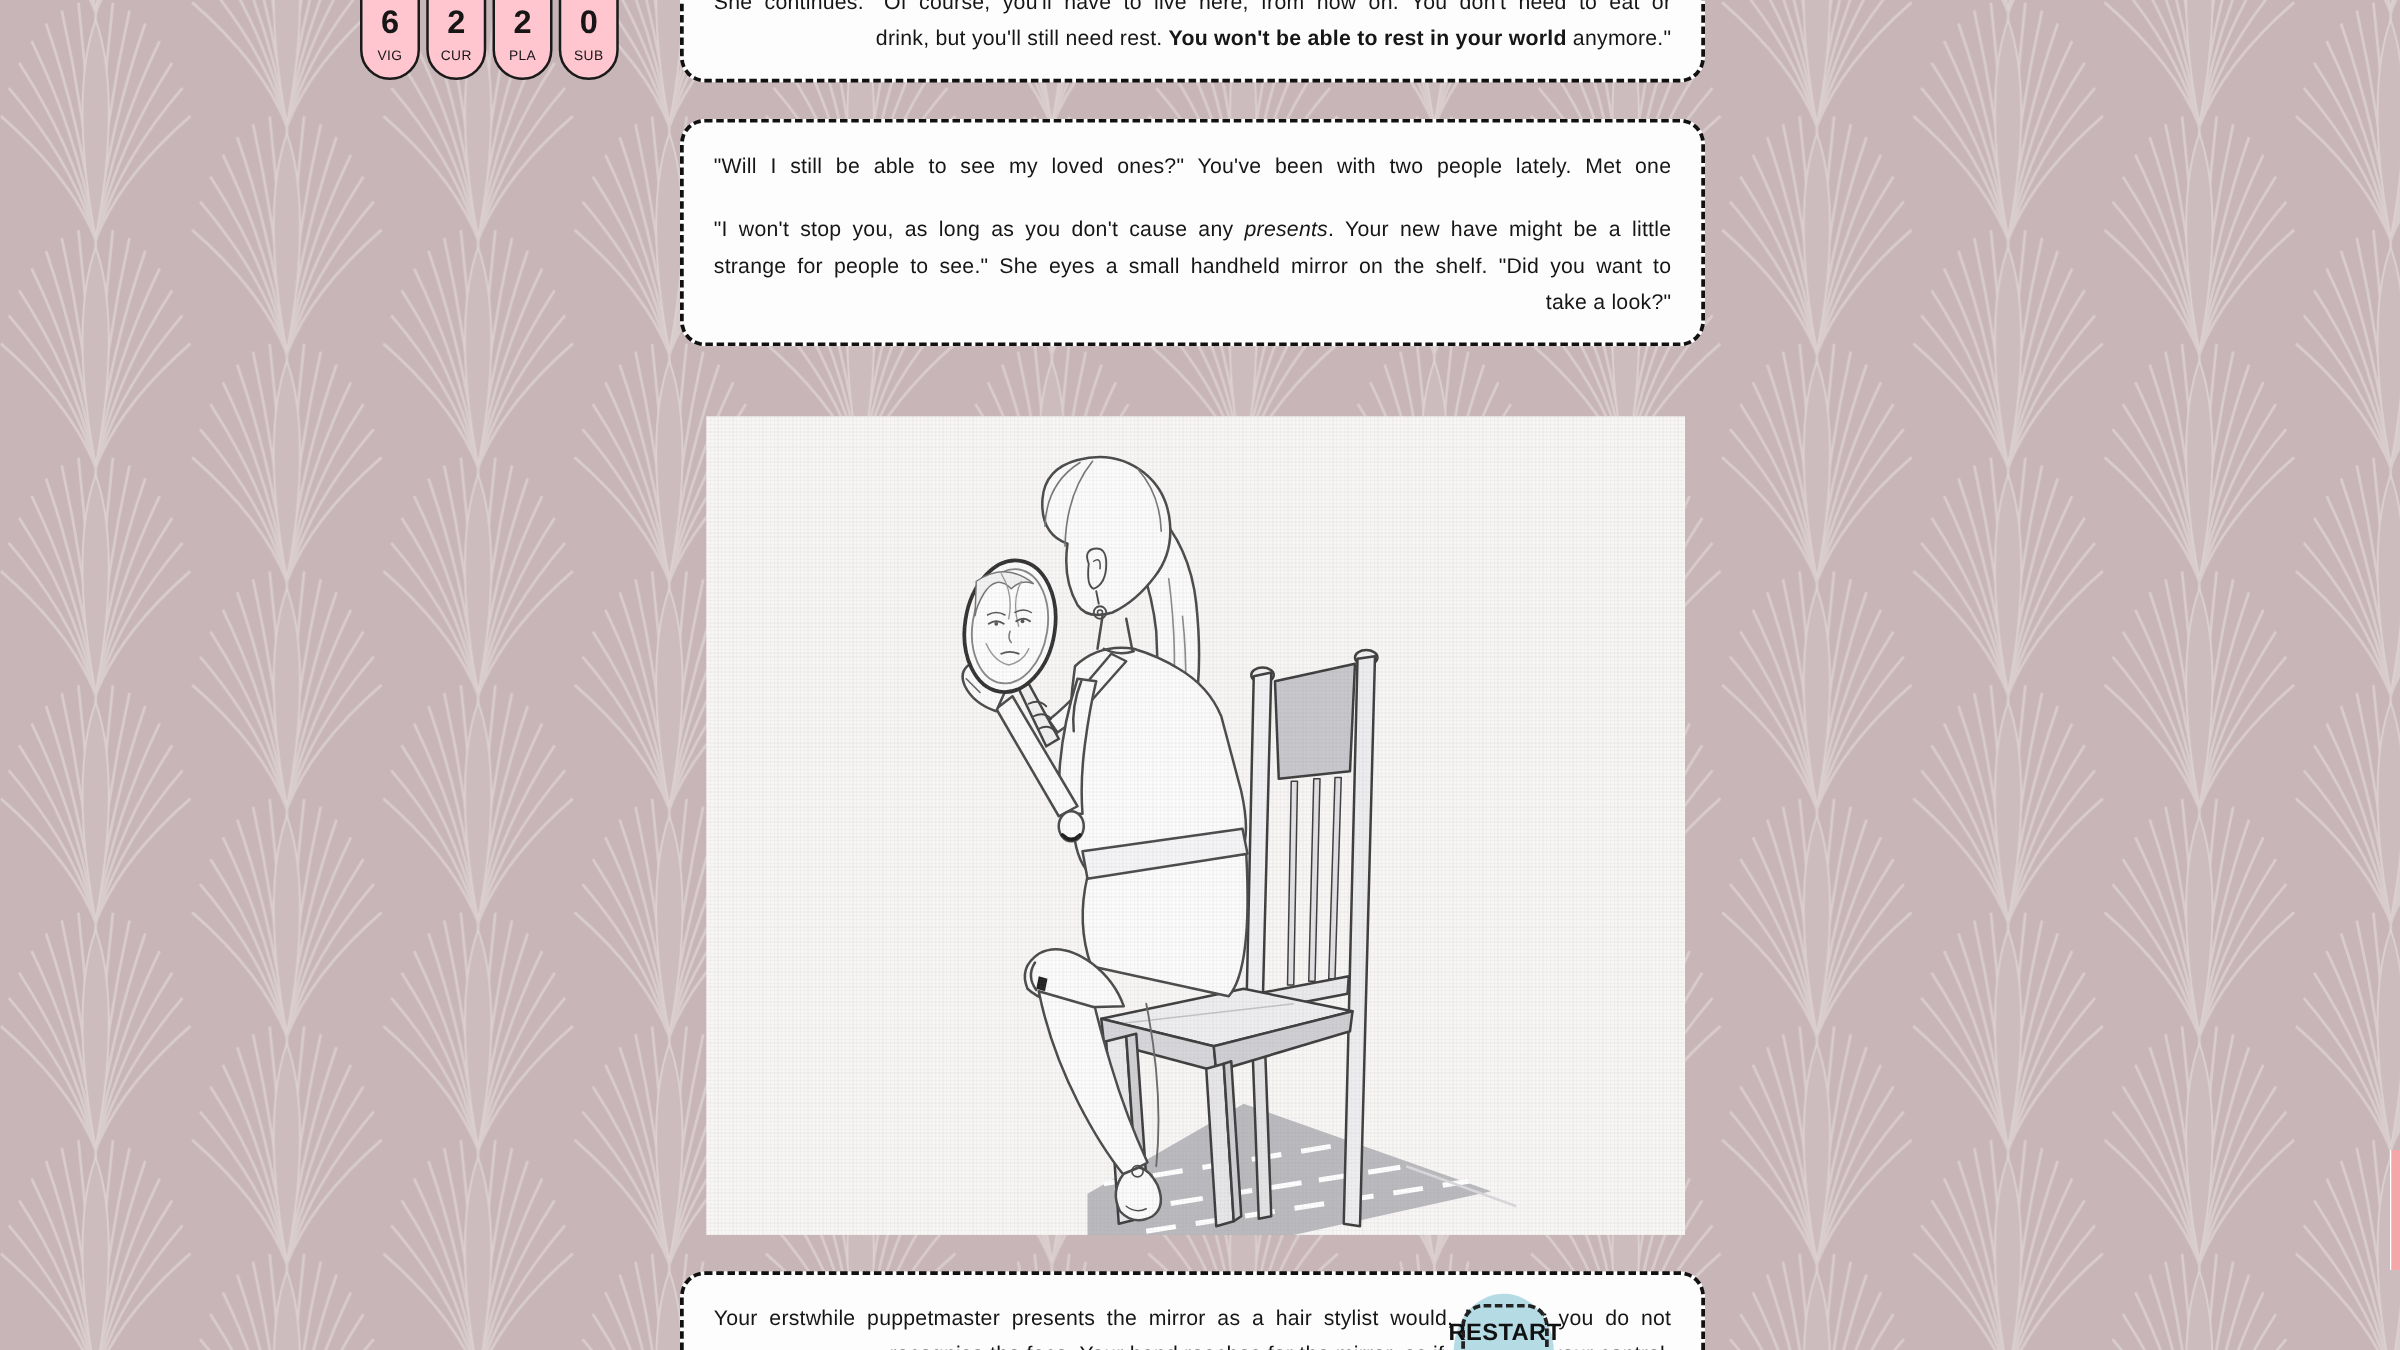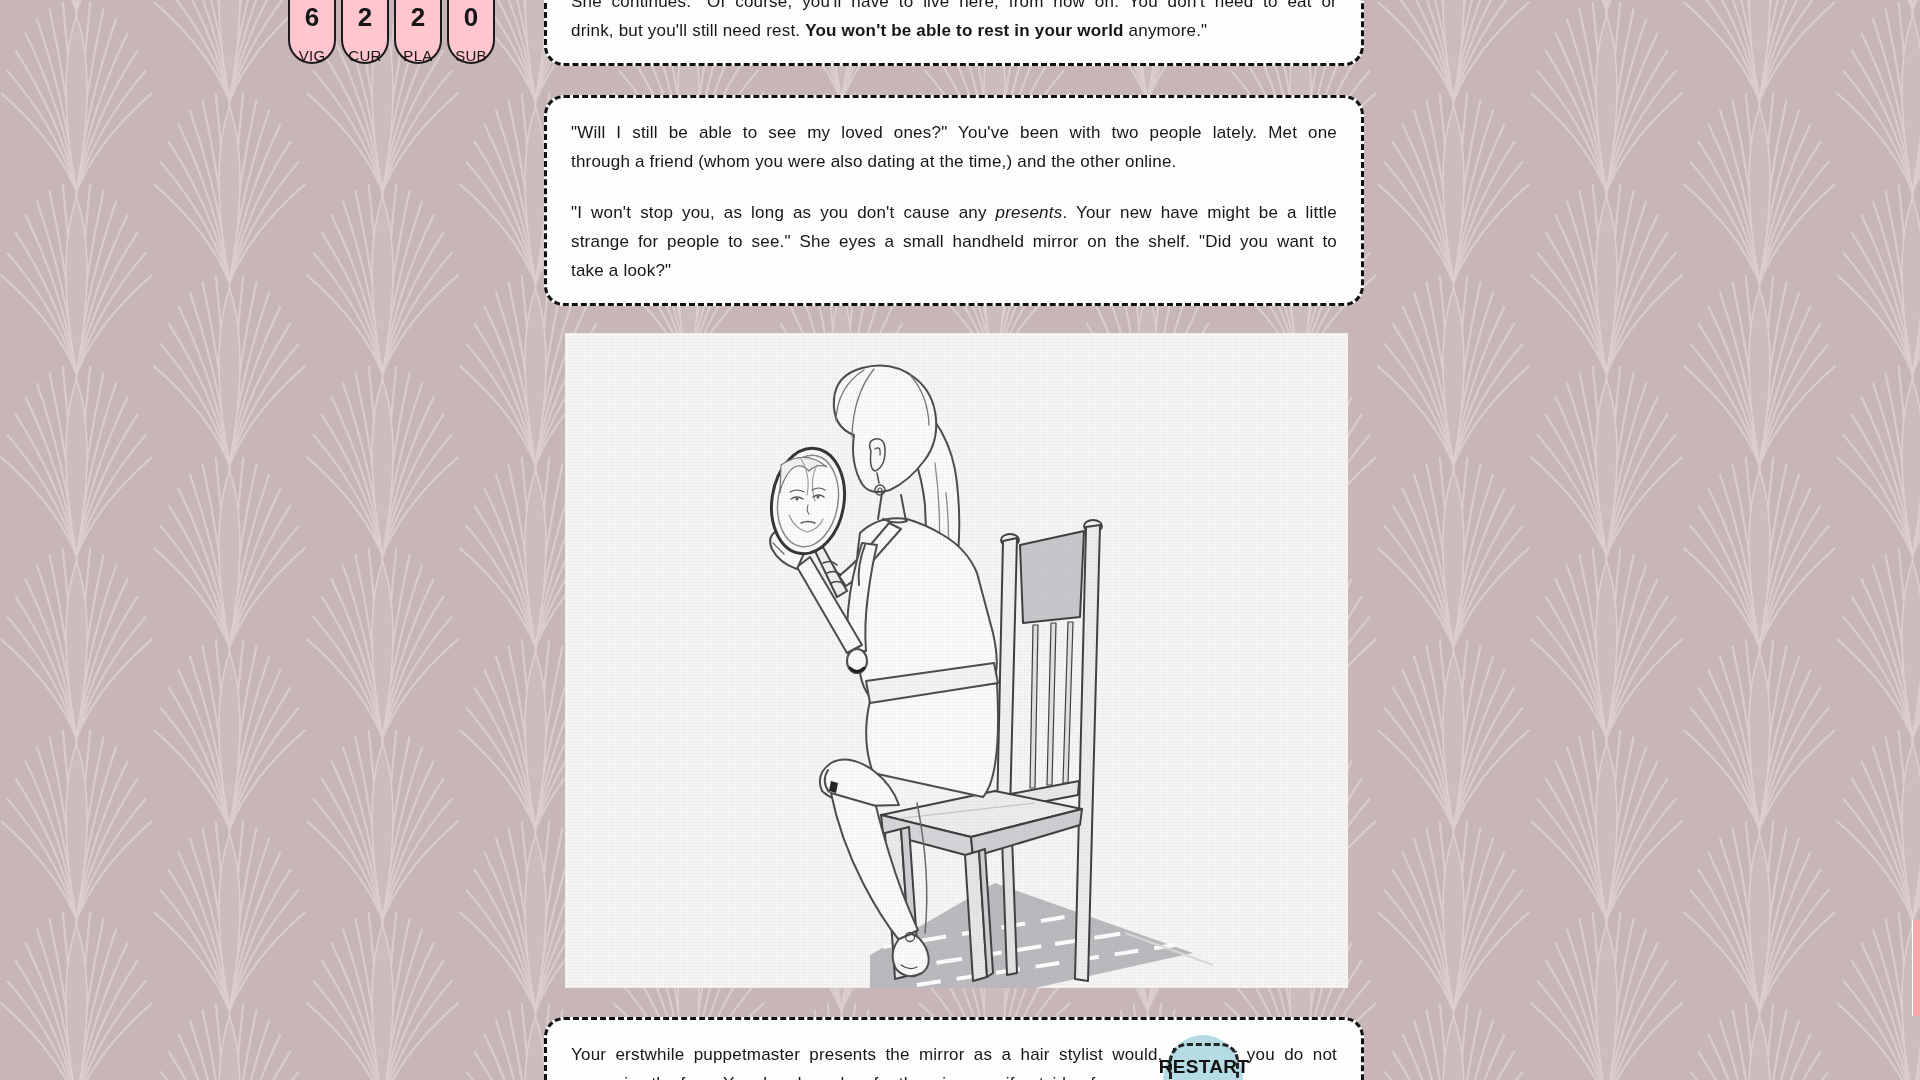--- a/index.html
+++ b/index.html
@@ -6,30 +6,30 @@
   #stage{position:relative;width:1920px;height:1080px;overflow:hidden;
          font-family:"Liberation Sans",sans-serif;color:#161616;}
   #wallpaper{position:absolute;left:0;top:0;width:1920px;height:1080px;}
 
   
   #stats{position:absolute;left:288px;top:0;display:flex;gap:5px;z-index:3;}
   .stat{position:relative;width:48px;height:88px;margin-top:-24px;
         background:#ffc6cf;border:2px solid #1a1a1a;border-radius:26px;
         box-sizing:border-box;display:flex;flex-direction:column;align-items:center;}
   .stat-value{margin-top:24px;font-size:26px;font-weight:bold;line-height:30px;}
-  .stat-label{margin-top:16px;font-size:15px;line-height:16px;letter-spacing:.3px;}
+  .stat-label{margin-top:5px;font-size:11px;line-height:16px;letter-spacing:.3px;}
 
   
   .panel{position:absolute;left:544px;width:820px;box-sizing:border-box;
          background:#fdfdfd;border:3px dashed #111;border-radius:20px;
          padding:20px 24px 18px 24px;z-index:2;}
   .panel-top{top:-36px;}
   .panel-mid{top:95px;}
   .panel-bottom{top:1017px;height:120px;}
-  .line{font-size:17px;line-height:29px;letter-spacing:.2px;text-align:left;white-space:nowrap;}
+  .line{font-size:17px;line-height:29px;letter-spacing:.2px;text-align:right;white-space:nowrap;}
   .line.just{white-space:normal;text-align:justify;text-align-last:justify;}
   .para + .para{margin-top:22px;}
 
   
   #figure{position:absolute;left:565px;top:333px;width:783px;height:655px;
           background:#f7f6f5;z-index:2;}
   #figure:after{content:"";position:absolute;inset:0;pointer-events:none;
     background:
       repeating-linear-gradient(0deg,rgba(140,125,125,.05) 0 1px,transparent 1px 3px),
       repeating-linear-gradient(90deg,rgba(140,125,125,.05) 0 1px,transparent 1px 3px);}
@@ -106,21 +106,20 @@
   <div class="panel panel-top">
     <div class="para">
         <div class="line just"><span>She continues. "Of course, you'll have to live here, from now on. You don't need to eat or</span></div>
         <div class="line"><span>drink, but you'll still need rest. </span><span style="font-weight: bold;">You won't be able to rest in your world</span><span> anymore."</span></div>
       </div>
   </div>
 
   <div class="panel panel-mid">
     <div class="para">
         <div class="line just"><span>"Will I still be able to see my </span><span style="font-weight: normal;">loved ones</span><span>?" You've been with two people lately. Met one</span></div>
-        <div class="line"><span>through a friend (whom you were also dating at the time,) and the other online.</span></div>
       </div>
     <div class="para">
         <div class="line just"><span>"I won't stop you, as long as you don't cause any </span><span style="font-style: italic;">presents</span><span>. Your new have might be a little</span></div>
         <div class="line just"><span>strange for people to see." She eyes a small handheld mirror on the shelf. "Did you want to</span></div>
         <div class="line"><span>take a look?"</span></div>
       </div>
   </div>
 
   <div id="figure">
     <svg width="783" height="655" viewBox="0 0 783 655">

